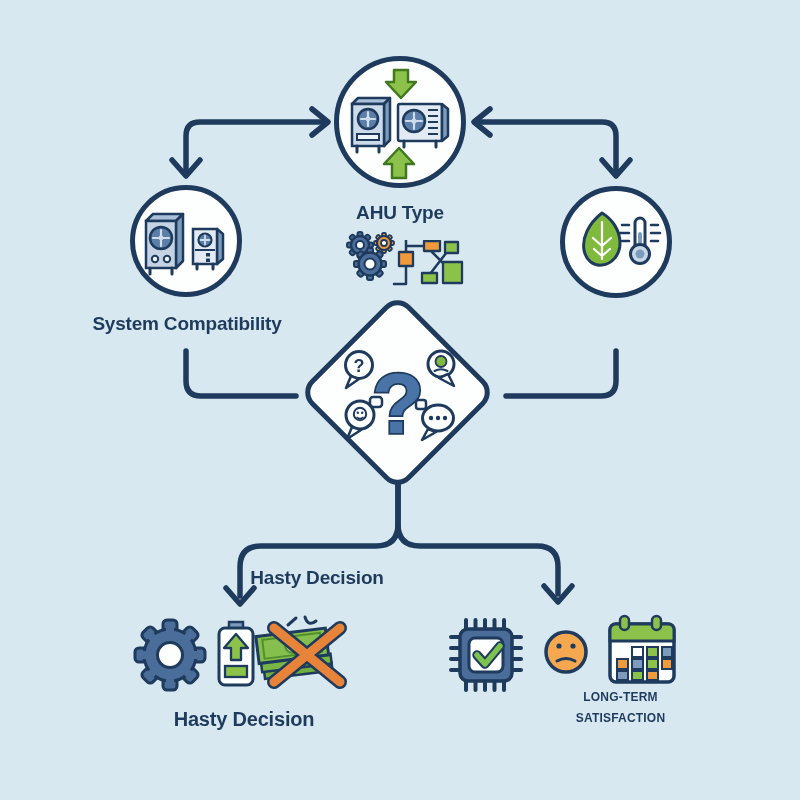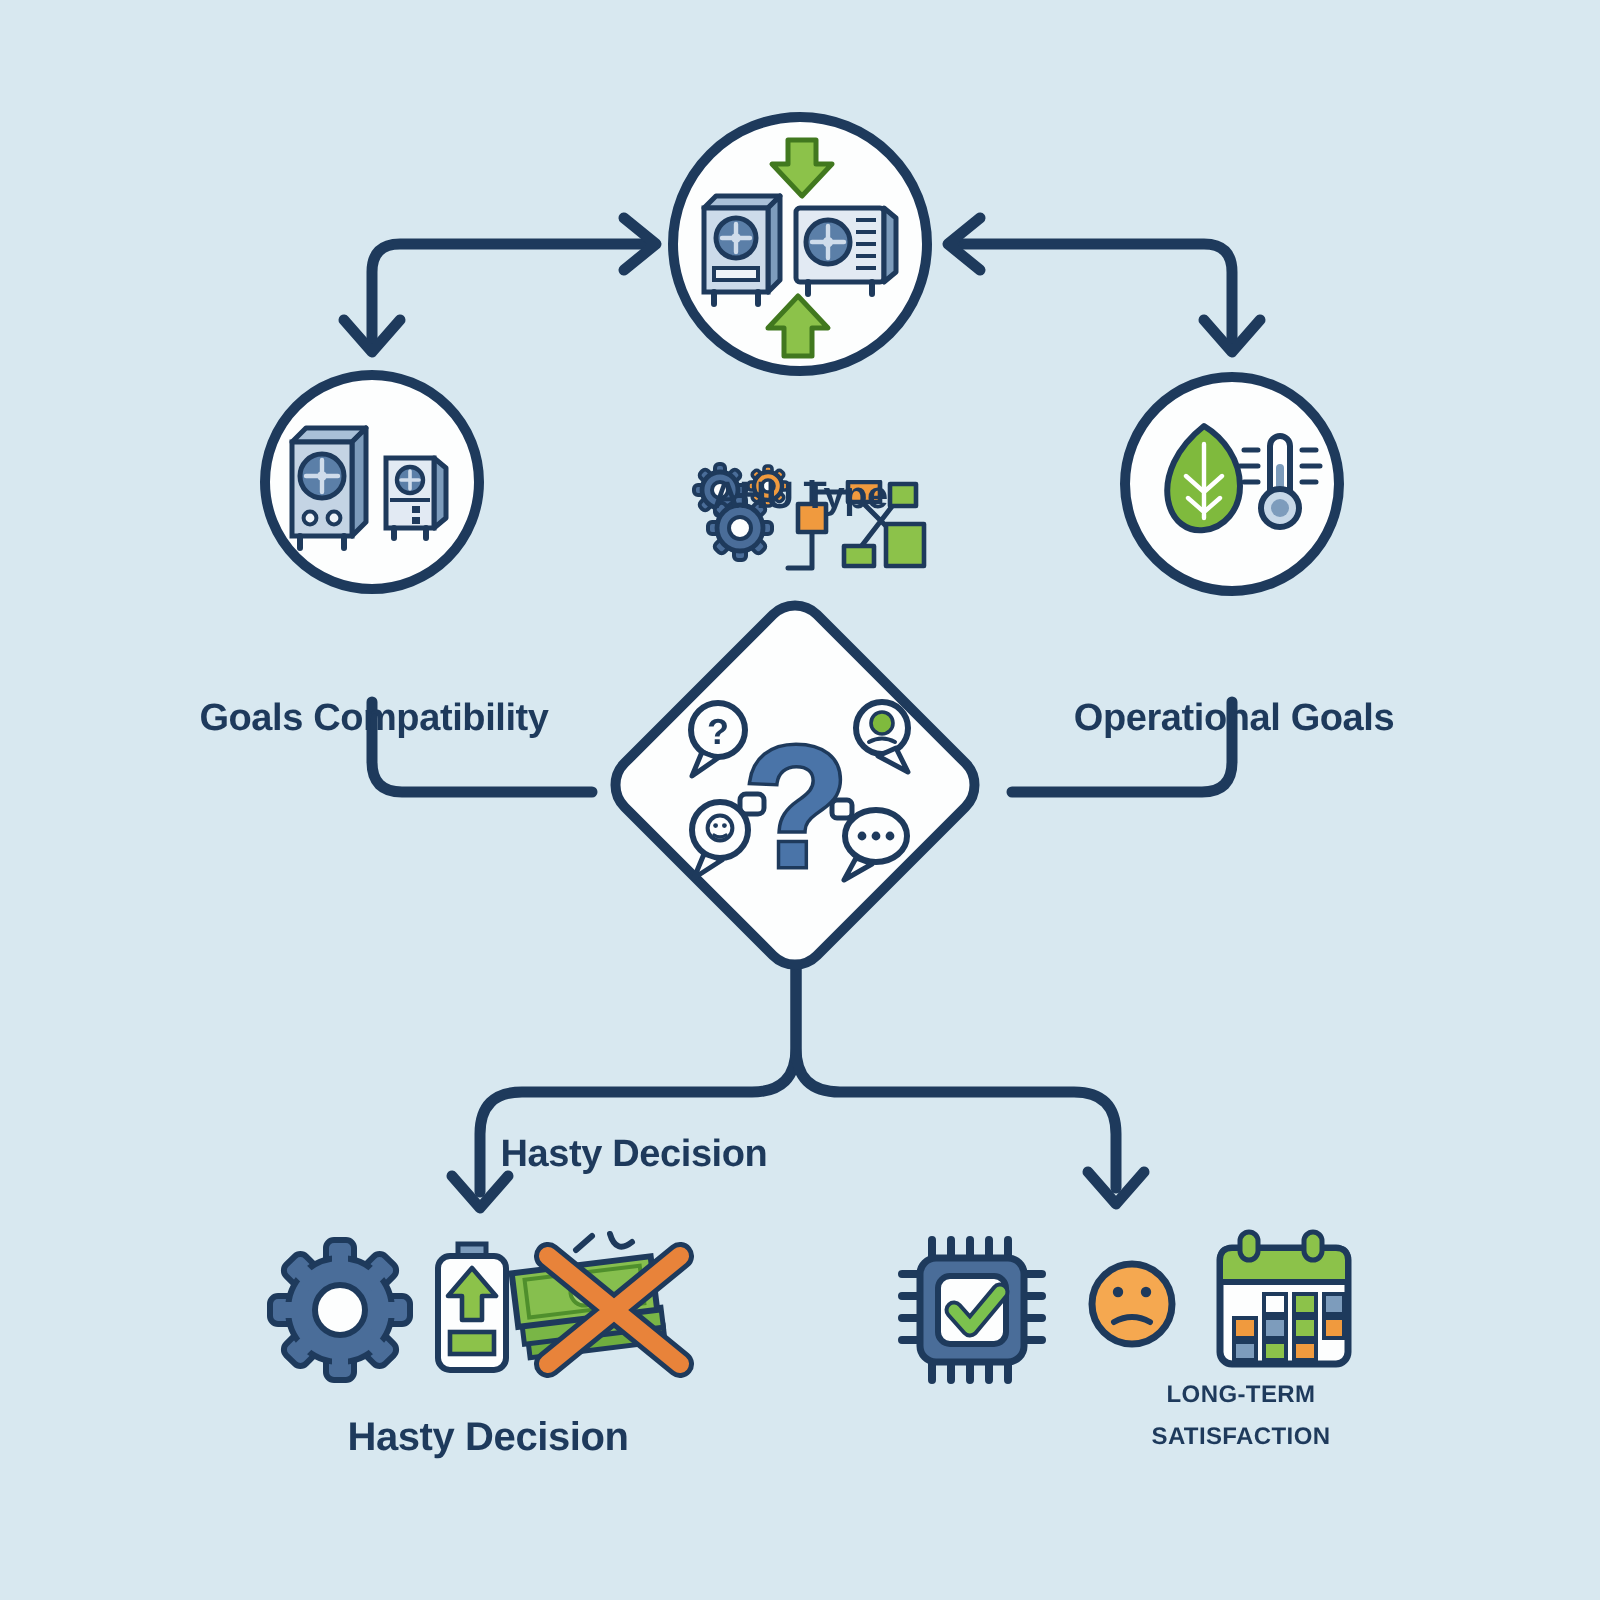--- a/index.html
+++ b/index.html
@@ -15,21 +15,21 @@
   .diamond{
     position:absolute;left:327px;top:322px;width:141px;height:141px;
     background:#fdfefe;border:5.5px solid #1e3a5c;border-radius:18px;
     transform:rotate(45deg);box-sizing:border-box;z-index:2;
   }
   .node-svg{position:absolute;z-index:3;}
   .label{
     position:absolute;color:#1e3a5c;font-weight:bold;text-align:center;
     z-index:4;letter-spacing:-0.2px;
   }
-  .label-node{font-size:19px;margin-top:36px;}
+  .label-node{font-size:19px;}
   .label-branch{font-size:19px;}
   .label-outcome{font-size:20px;}
   .label-caps{font-size:12px;line-height:21px;letter-spacing:0.2px;}
   svg{display:block;}
 </style>
 </head>
 <body>
 
 <div class="canvas">
 
@@ -281,22 +281,21 @@
         <rect x="647" y="659" width="11" height="10" fill="#8cc24a"></rect>
         <rect x="662" y="659" width="10" height="10" fill="#f09a3e"></rect>
         <rect x="617" y="671" width="11" height="9" fill="#7d9cbc"></rect>
         <rect x="632" y="671" width="11" height="9" fill="#8cc24a"></rect>
         <rect x="647" y="671" width="11" height="9" fill="#f09a3e"></rect>
       </g>
     </g>
   </svg>
 
   <div class="label label-node" style="left:300px;top:202px;width:200px">AHU Type</div>
-  <div class="label label-node" style="left:62px;top:313px;width:250px">Goals Compatibility</div>
-  <div class="label label-node" style="left:492px;top:313px;width:250px">Operational Goals</div>
+  <div class="label label-node" style="left:62px;top:313px;width:250px">System Compatibility</div>
 
   <div class="label label-branch" style="left:217px;top:567px;width:200px">Hasty Decision</div>
 
   <div class="label label-outcome" style="left:144px;top:708px;width:200px">Hasty Decision</div>
   <div class="label label-caps" style="left:538px;top:687px;width:165px">
     <div>LONG-TERM</div>
     <div>SATISFACTION</div>
   </div>
 
 </div>

